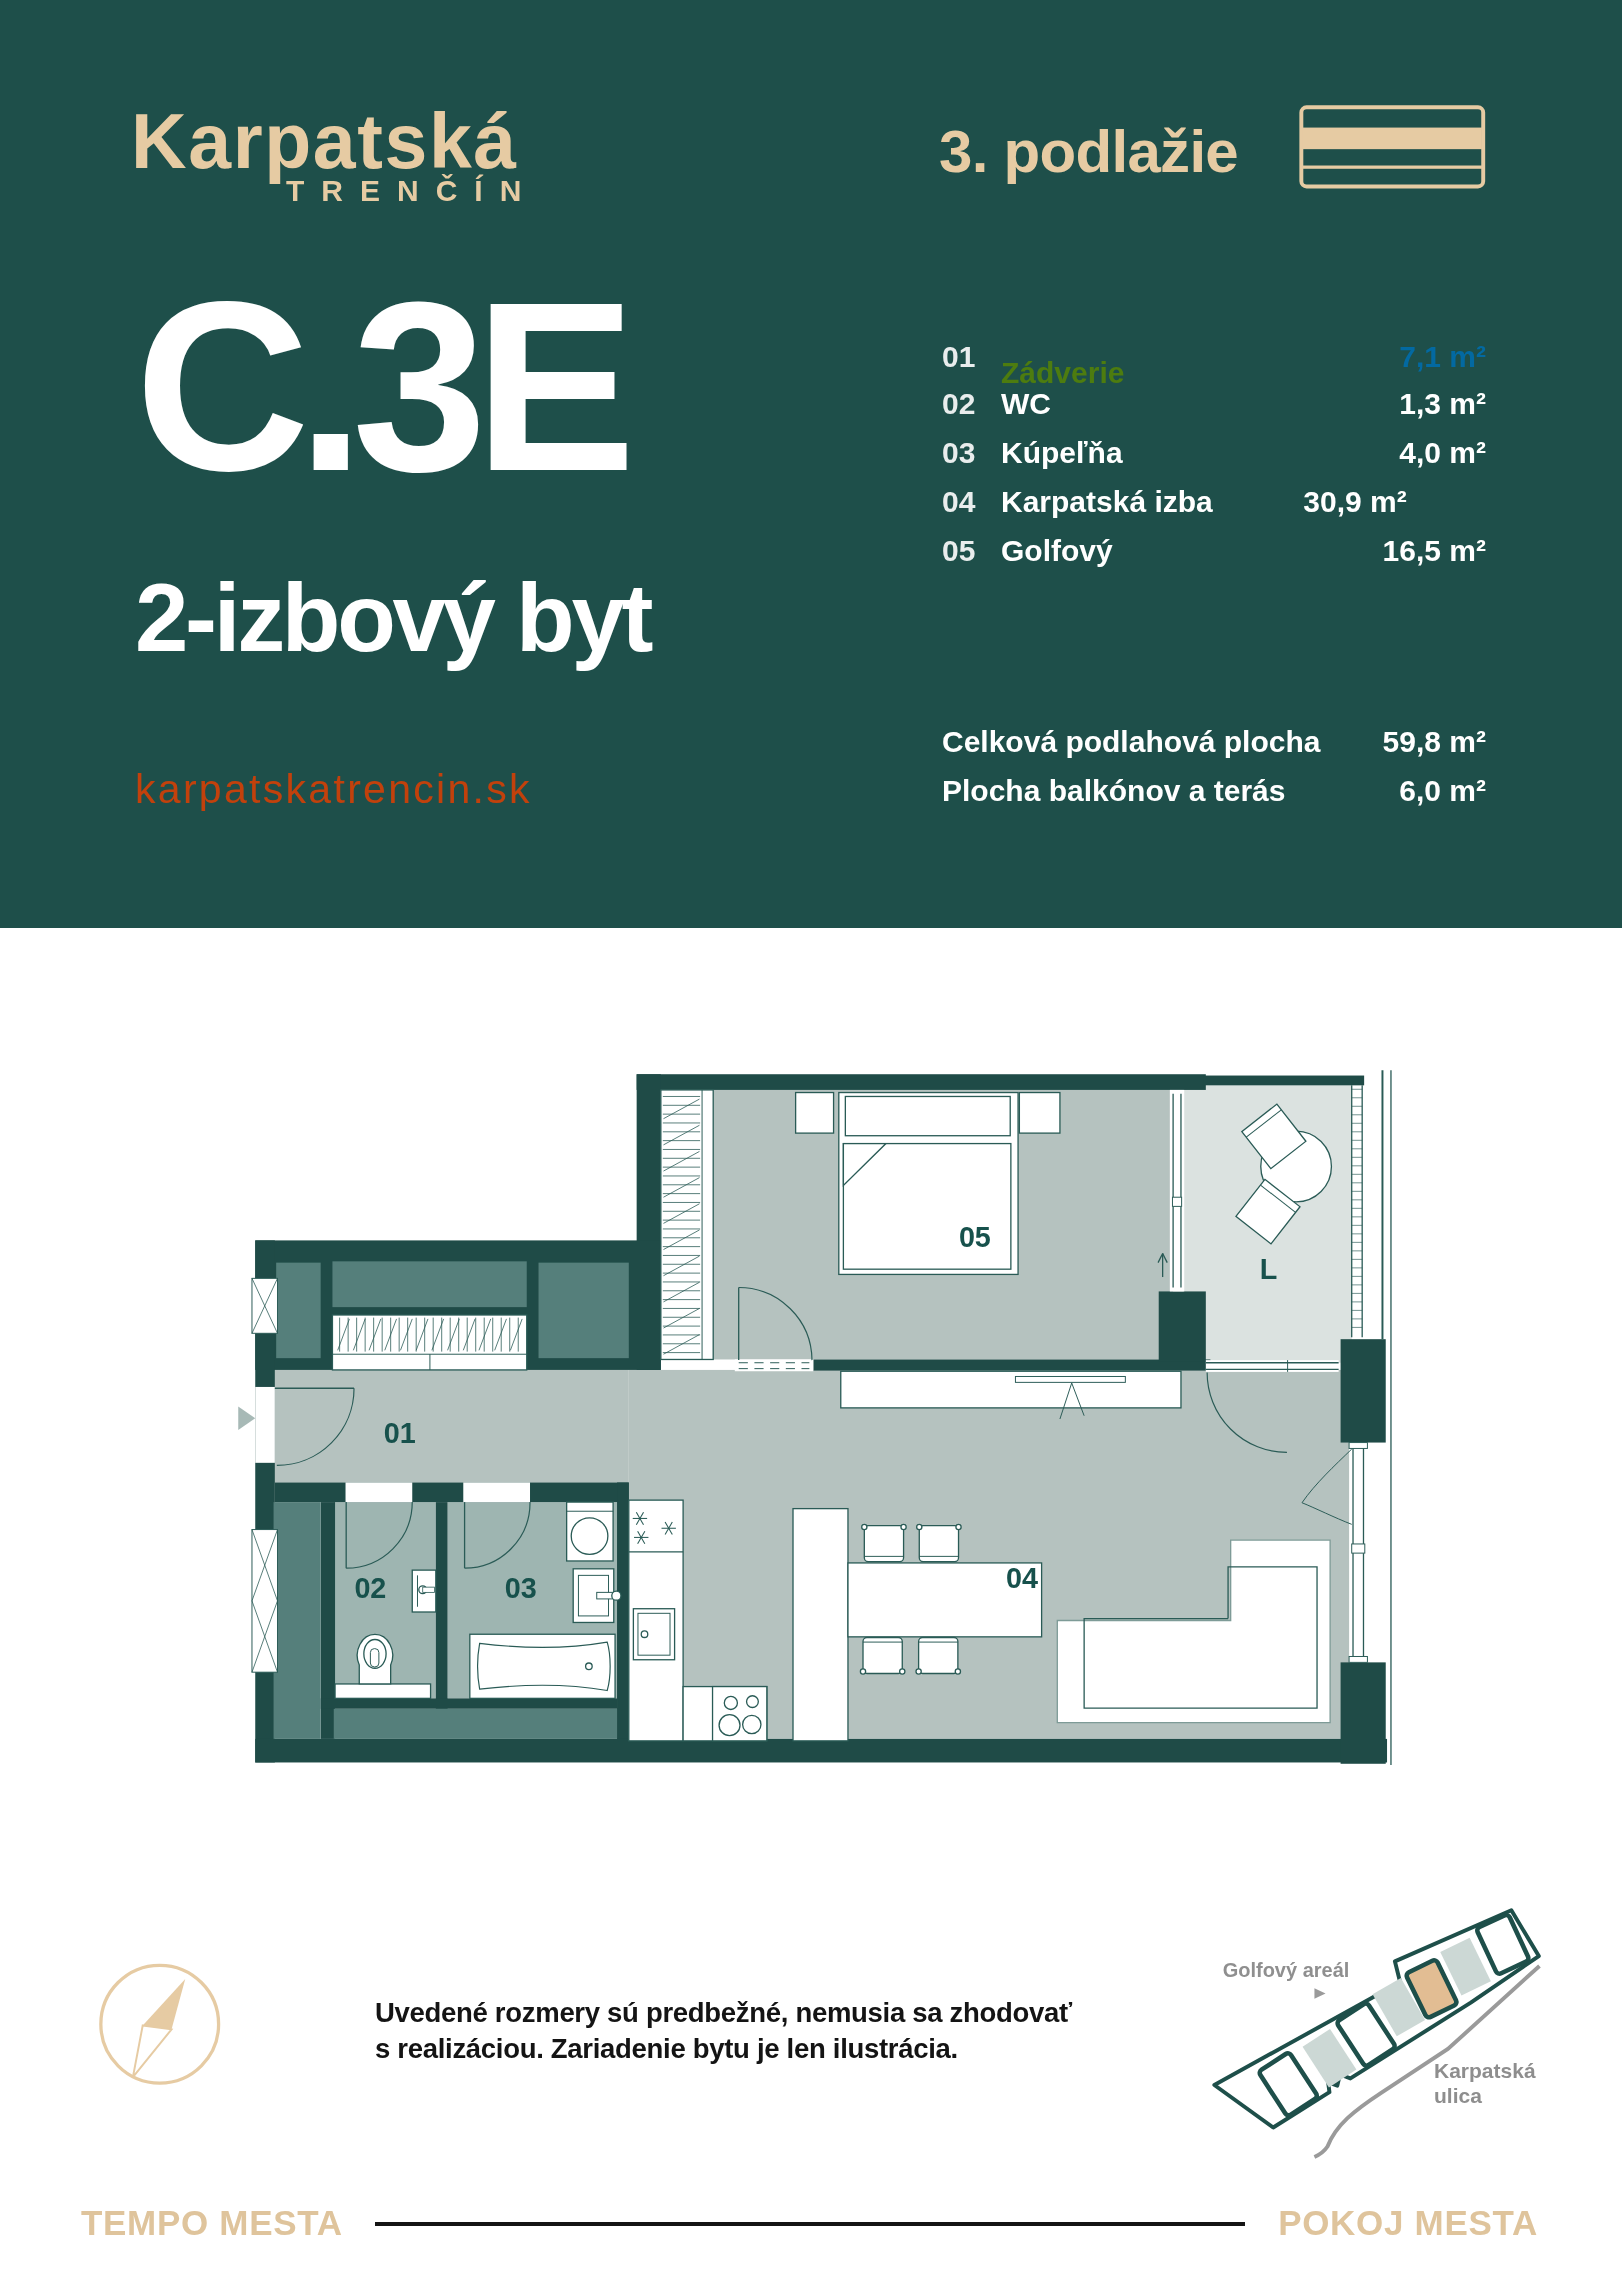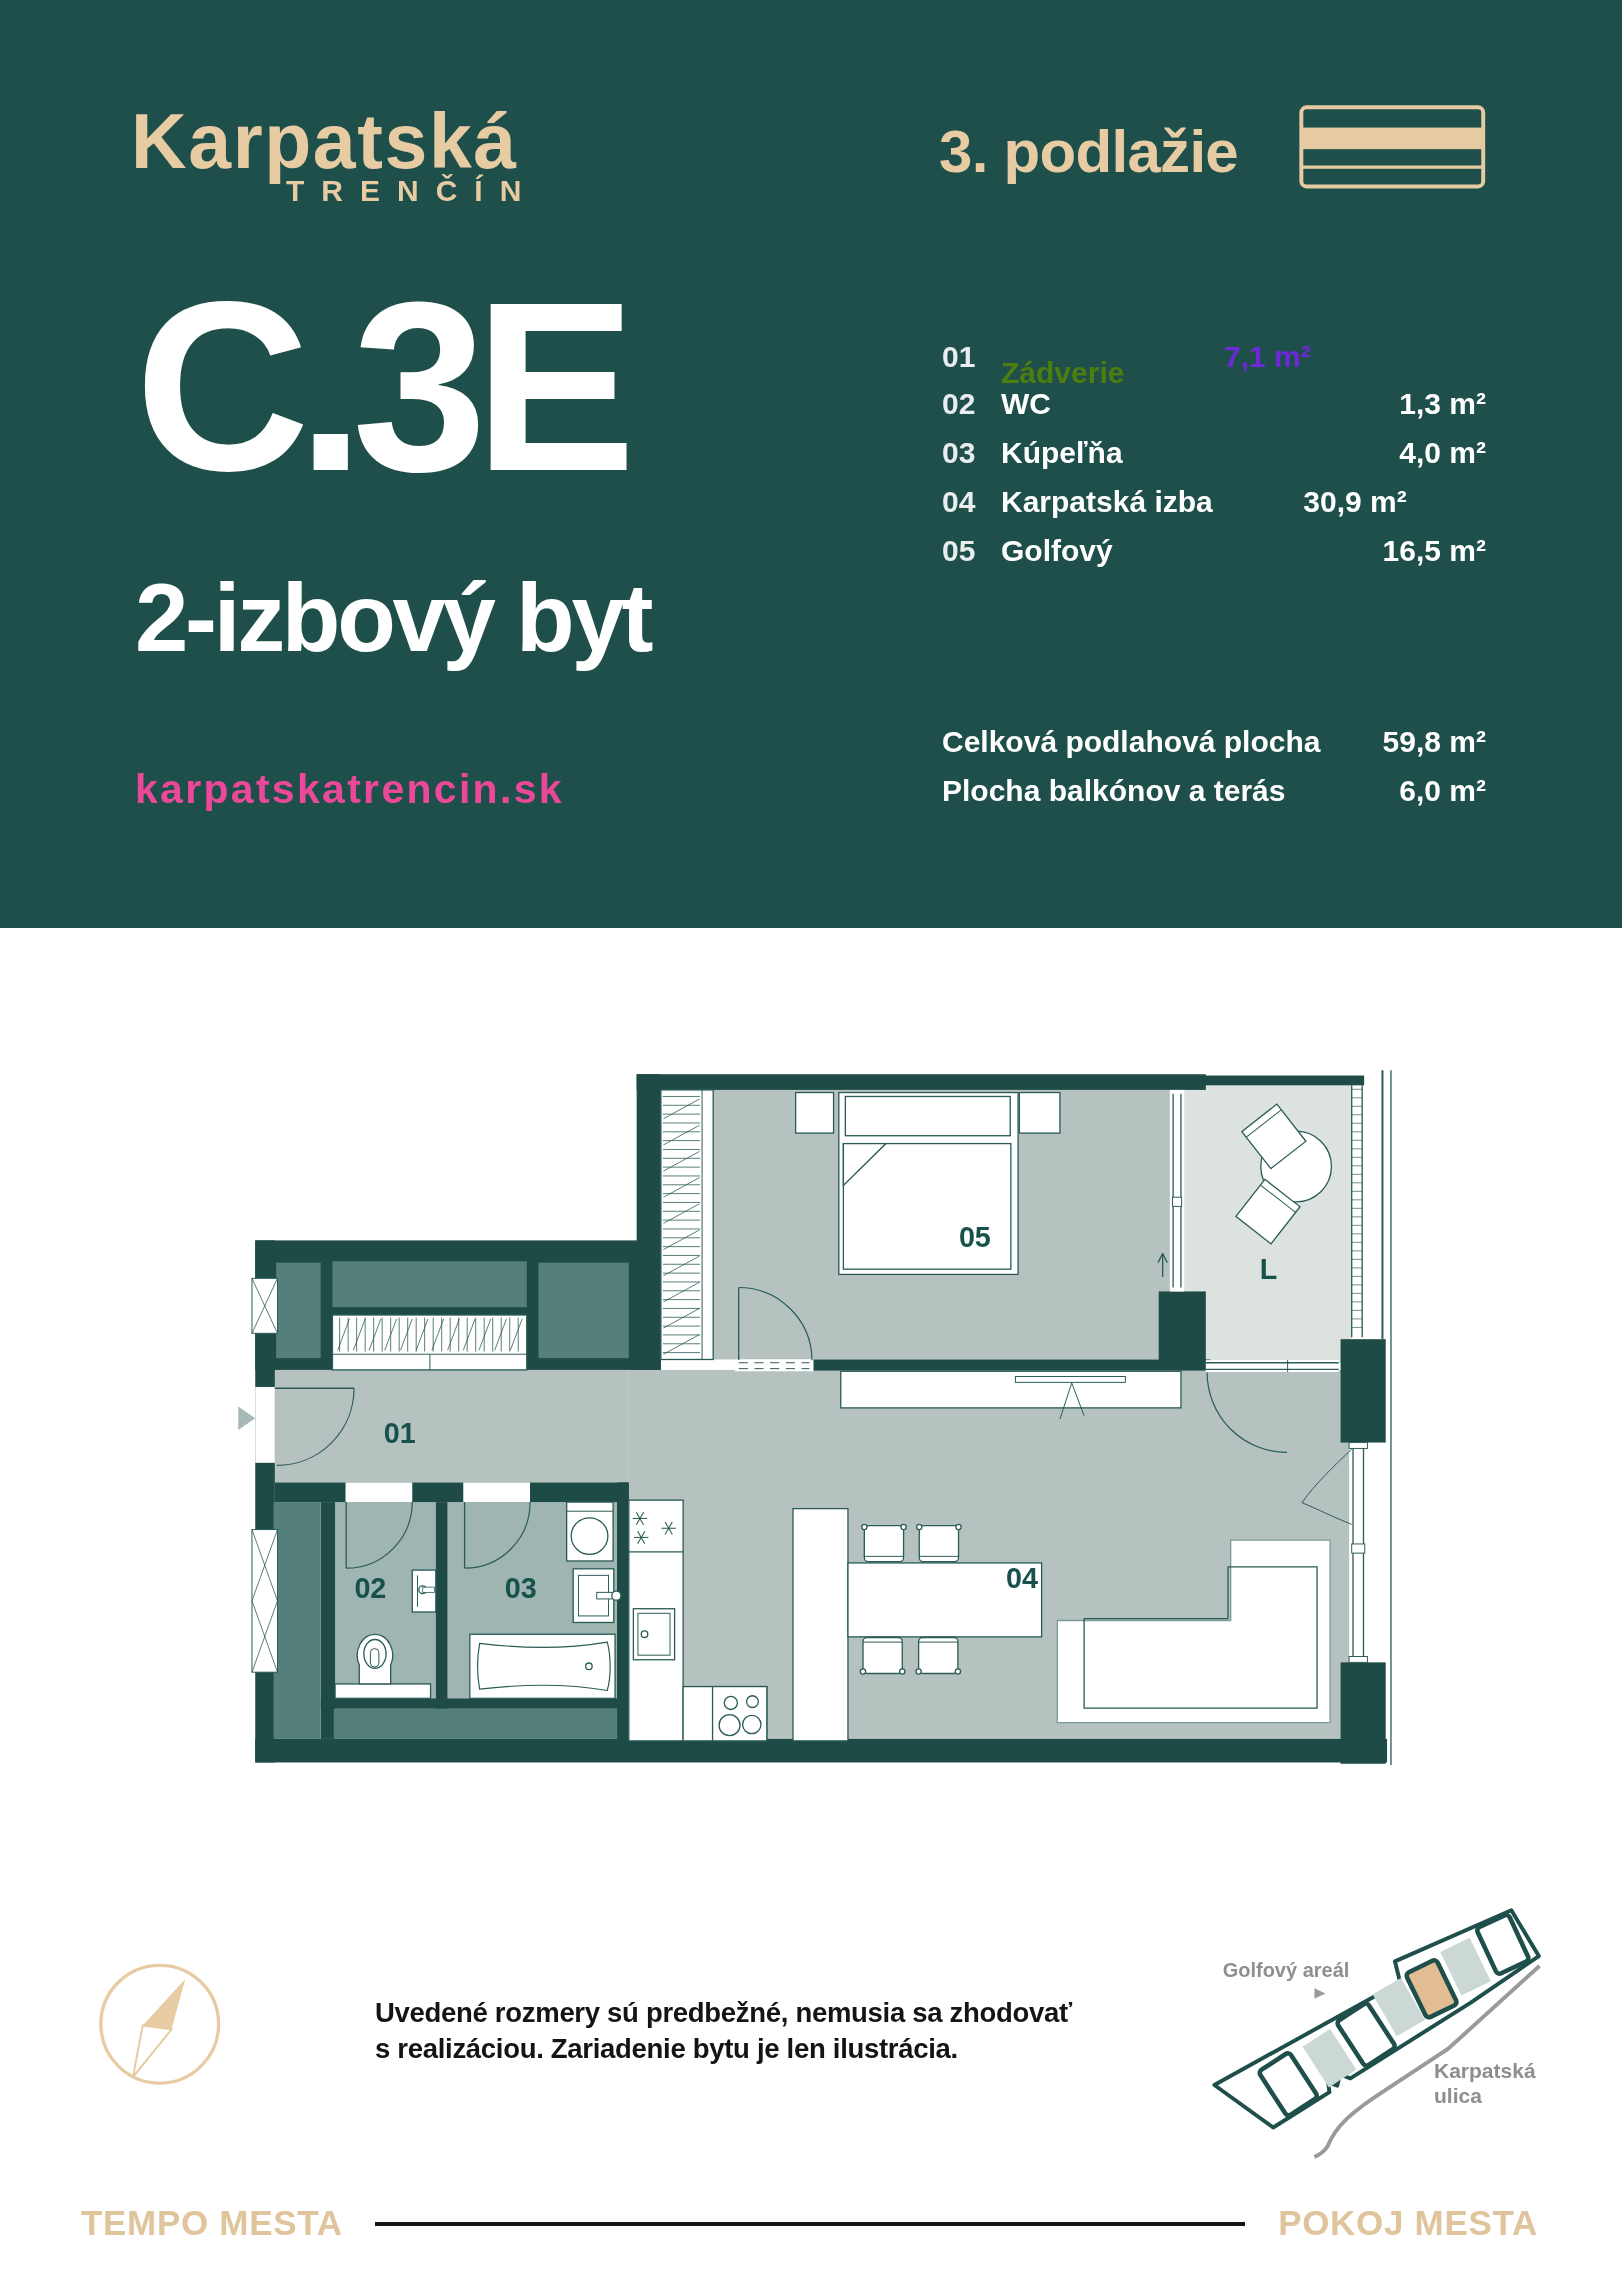--- a/index.html
+++ b/index.html
@@ -308,25 +308,25 @@
     </g>
 <path d="M 2353 3005 L 2213 3132 L 2111 3199 C 2070 3226, 2042 3248, 2029 3281 C 2023 3290, 2016 3294, 2009 3297" fill="none" stroke="#9A9A9A" stroke-width="6"></path>
 <polygon points="2009,3039 2026,3047 2009,3055" fill="#9A9A9A"></polygon>
 </svg>
 
 <div class="abs" style="left:131px;top:97px;font-size:77px;font-weight:bold;color:#E6CBA3;letter-spacing:1.6px">Karpatská</div>
 <div class="abs" style="left:286px;top:174px;font-size:30px;font-weight:bold;color:#E6CBA3;letter-spacing:17px">TRENČÍN</div>
 <div class="abs" style="left:939px;top:117px;font-size:60px;font-weight:bold;color:#E6CBA3;letter-spacing:-0.7px">3. podlažie</div>
 <div class="abs" style="left:135px;top:247px;font-size:242px;font-weight:bold;color:#fff;letter-spacing:-12.4px">C.3E</div>
 <div class="abs" style="left:135px;top:563px;font-size:96px;font-weight:bold;color:#fff;letter-spacing:-3.3px">2-izbový byt</div>
-<div class="abs" style="left:135px;top:766px;font-size:41px;font-weight:bold;color:#ec4899;letter-spacing:2.3px">karpatskatrencin.sk</div>
+<div class="abs" style="left:135px;top:766px;font-size:41px;font-weight:normal;color:#c2410c;letter-spacing:2.3px">karpatskatrencin.sk</div>
 
 <div class="abs" style="left:942px;top:340px;font-size:30px;font-weight:bold;color:#fff;opacity:.9">01</div>
 <div class="abs" style="left:1001px;top:356px;font-size:30px;font-weight:bold;color:#4d7c0f">Zádverie</div>
-<div class="abs" style="left:1224px;top:340px;width:262px;font-size:30px;font-weight:bold;color:#6d28d9;">7,1&nbsp;m²</div>
+<div class="abs" style="left:1224px;top:340px;width:262px;font-size:30px;font-weight:bold;color:#0369a1;text-align:right">7,1&nbsp;m²</div>
 <div class="abs" style="left:942px;top:387px;font-size:30px;font-weight:bold;color:#fff;opacity:.9">02</div>
 <div class="abs" style="left:1001px;top:387px;font-size:30px;font-weight:bold;color:#fff">WC</div>
 <div class="abs" style="left:1224px;top:387px;width:262px;font-size:30px;font-weight:bold;color:#fff;text-align:right">1,3&nbsp;m²</div>
 <div class="abs" style="left:942px;top:436px;font-size:30px;font-weight:bold;color:#fff;opacity:.9">03</div>
 <div class="abs" style="left:1001px;top:436px;font-size:30px;font-weight:bold;color:#fff">Kúpeľňa</div>
 <div class="abs" style="left:1224px;top:436px;width:262px;font-size:30px;font-weight:bold;color:#fff;text-align:right">4,0&nbsp;m²</div>
 <div class="abs" style="left:942px;top:485px;font-size:30px;font-weight:bold;color:#fff;opacity:.9">04</div>
 <div class="abs" style="left:1001px;top:485px;font-size:30px;font-weight:bold;color:#fff">Karpatská izba</div>
 <div class="abs" style="left:1224px;top:485px;width:262px;font-size:30px;font-weight:bold;color:#fff;text-align:center">30,9&nbsp;m²</div>
 <div class="abs" style="left:942px;top:534px;font-size:30px;font-weight:bold;color:#fff;opacity:.9">05</div>

